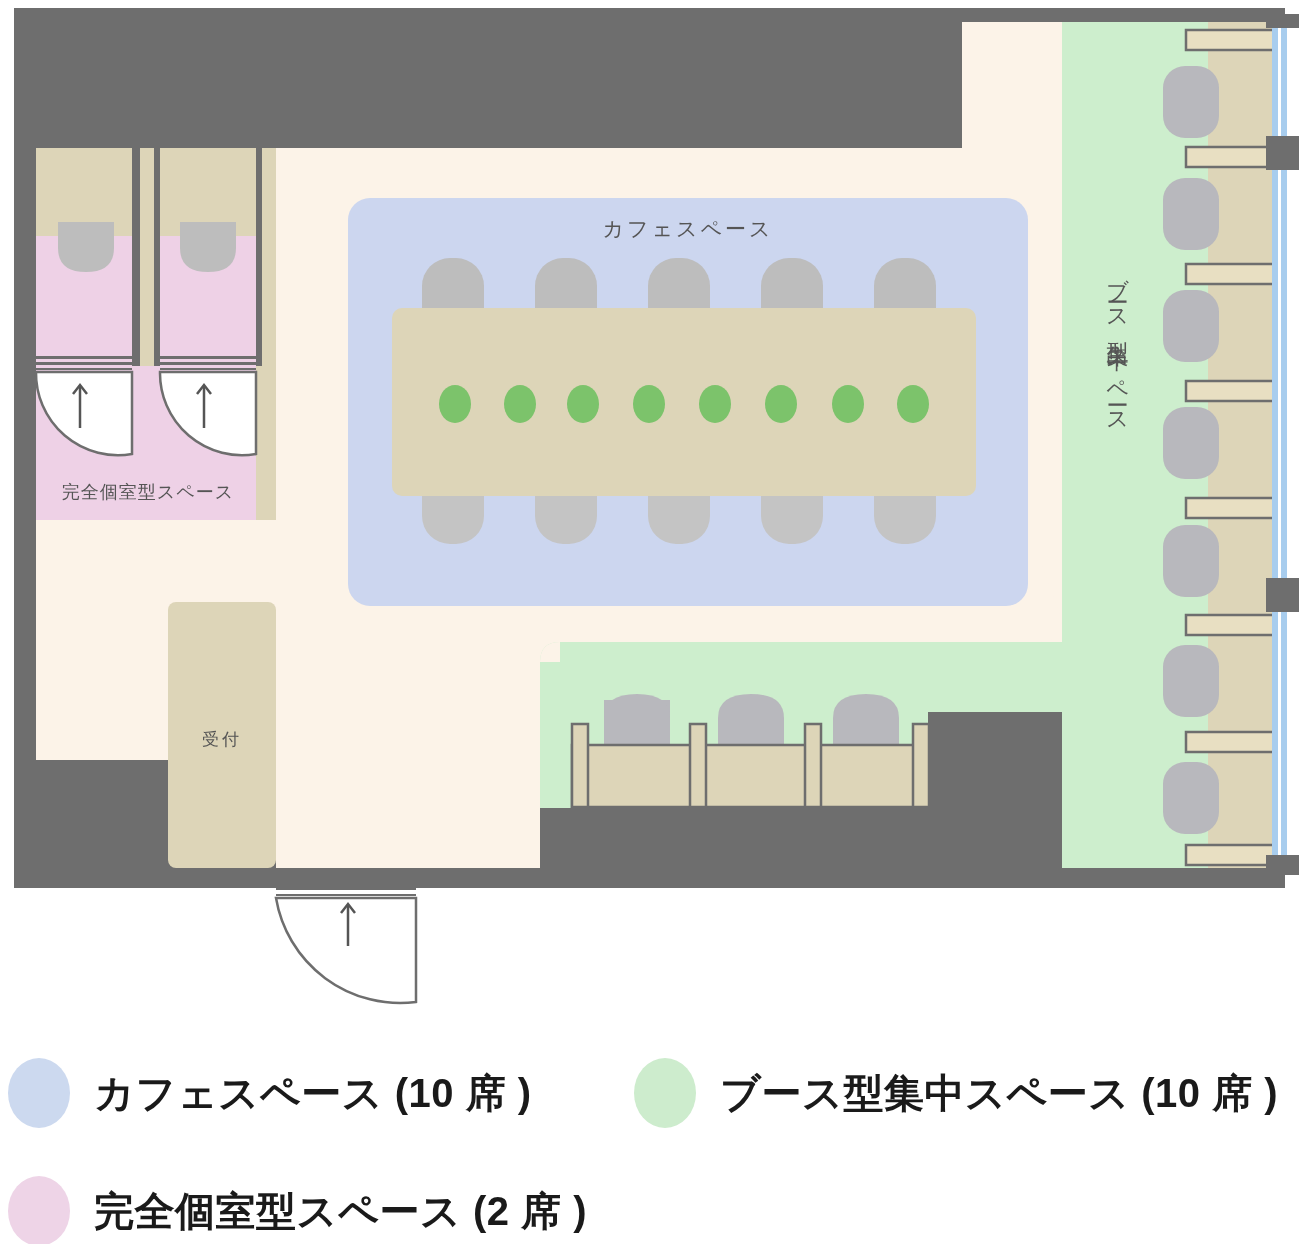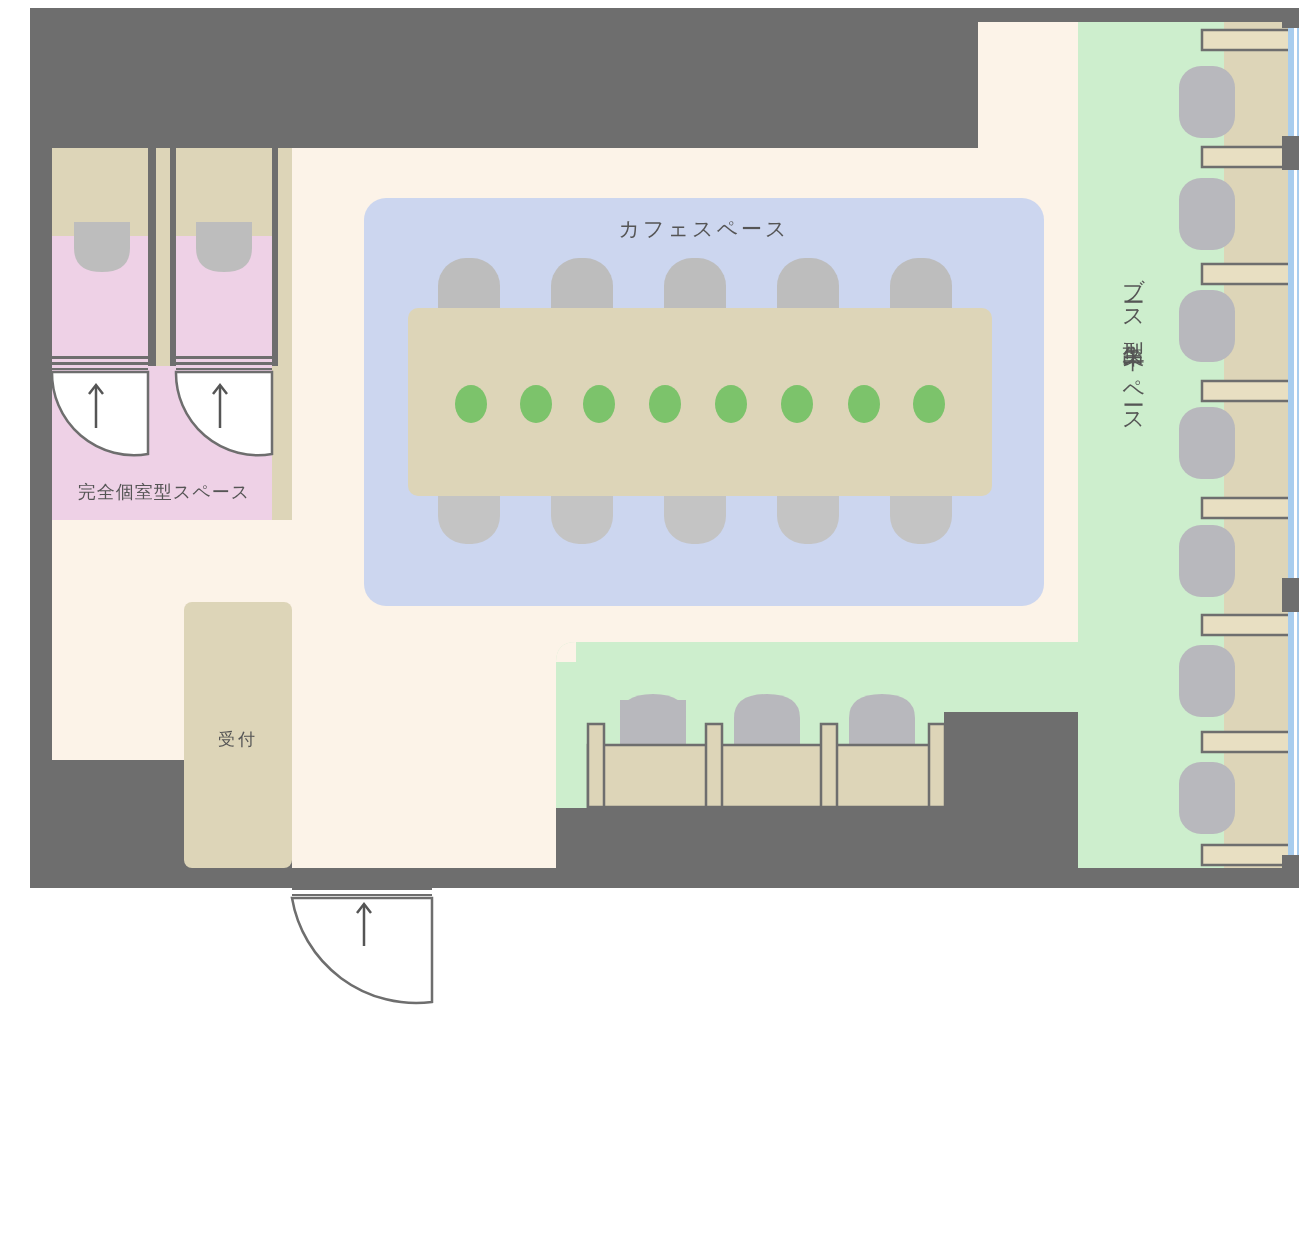--- a/index.html
+++ b/index.html
@@ -10,21 +10,21 @@
   }
   #page {
     position: relative;
     width: 1299px;
     height: 1244px;
     background: #ffffff;
     overflow: hidden;
   }
   #floorplan {
     position: absolute;
-    left: 16px; top: 0;
+    left: 0; top: 0;
     width: 1140px;
     height: 1010px;
   }
   #floorplan svg { display: block; }
 
   
   #legend {
     position: absolute;
     left: 0;
     top: 1040px;
@@ -256,14 +256,32 @@
         <rect x="1266" y="855" width="33" height="20" fill="#6e6e6e"></rect>
       </g>
 
       <text x="1118" y="262" font-family="'Liberation Sans','DejaVu Sans',sans-serif" font-size="22" fill="#555555" writing-mode="tb" letter-spacing="4" style="writing-mode: vertical-rl; text-orientation: upright;">ブース型集中スペース</text>
 
       <rect x="1062" y="22" width="4" height="846" fill="#cdeecd"></rect>
 
     </svg>
   </div>
 
+  <div id="legend">
+
+    <div class="legend-row r1">
+      <div class="legend-swatch" style="background:#ccd9ef"></div>
+      <div class="legend-label">カフェスペース (10 席 )</div>
+    </div>
+
+    <div class="legend-row r2">
+      <div class="legend-swatch" style="background:#cdeccd"></div>
+      <div class="legend-label">ブース型集中スペース (10 席 )</div>
+    </div>
+
+    <div class="legend-row r3">
+      <div class="legend-swatch" style="background:#eed4e7"></div>
+      <div class="legend-label">完全個室型スペース (2 席 )</div>
+    </div>
+
+  </div>
 
 </div>
 
 </body></html>

